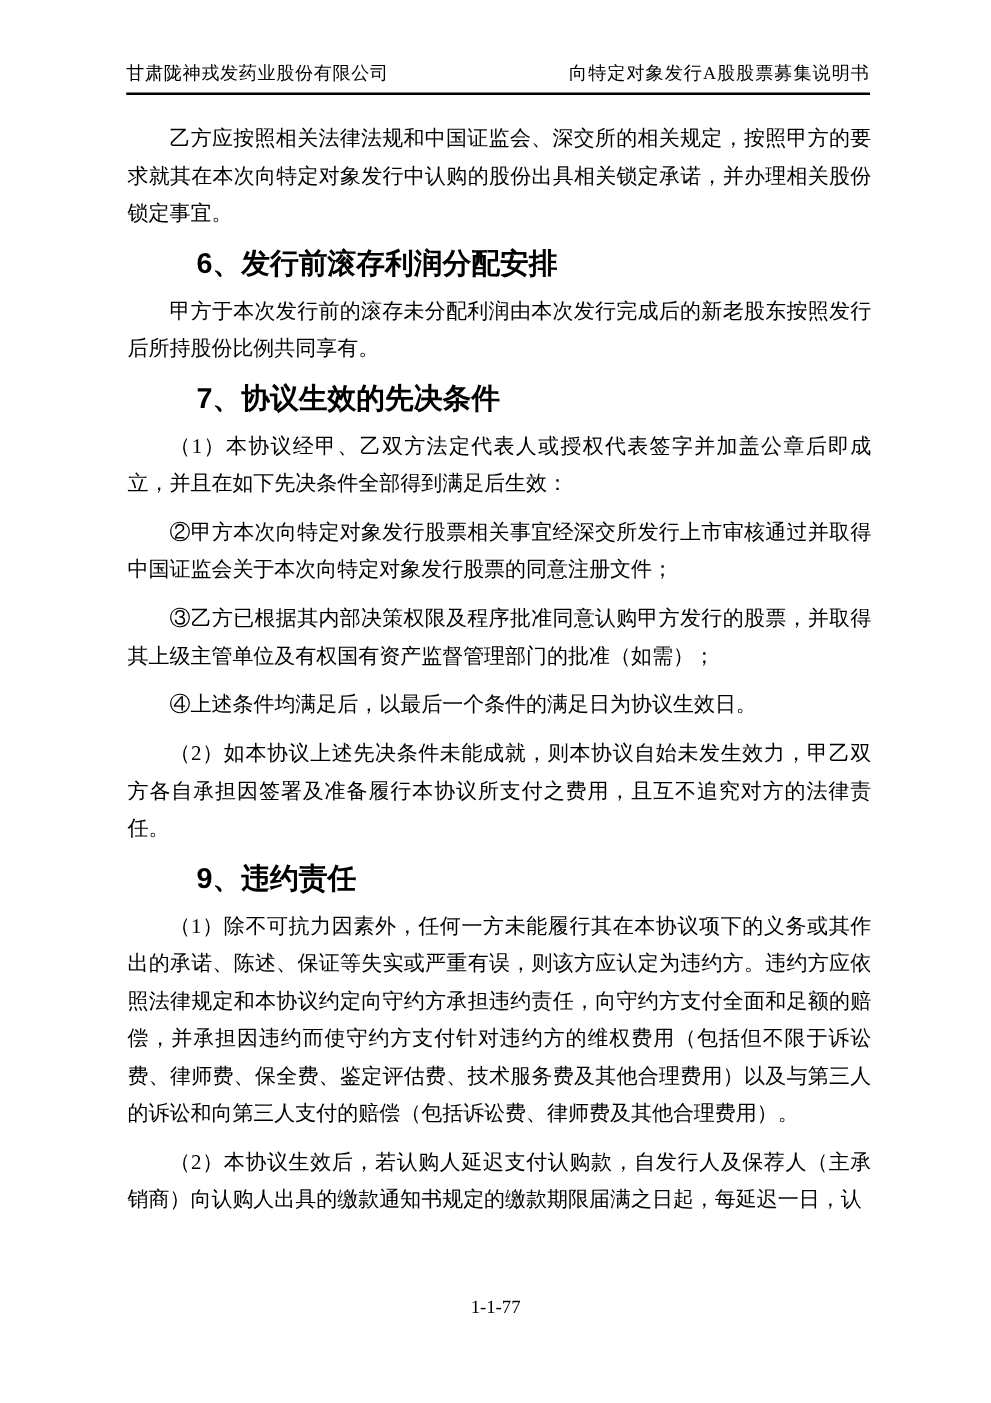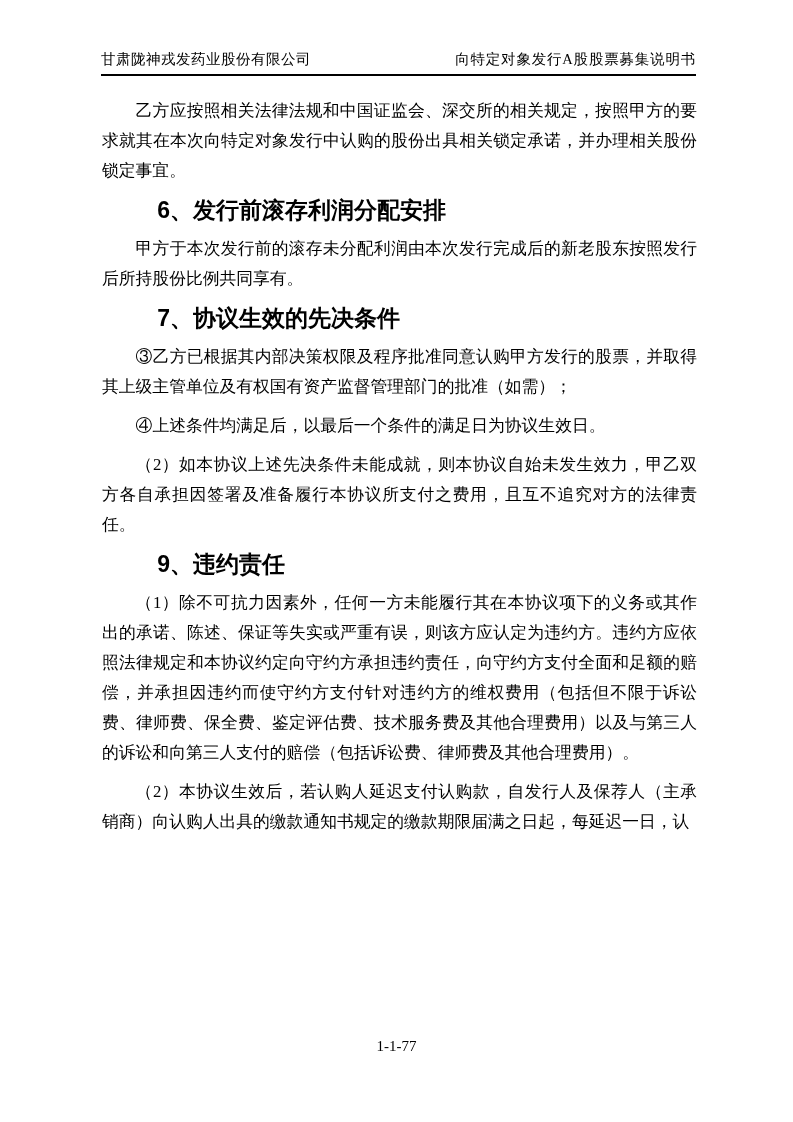--- a/index.html
+++ b/index.html
@@ -69,20 +69,22 @@
   <div class="doc-header">
     <span class="left">甘肃陇神戎发药业股份有限公司</span>
     <span class="right">向特定对象发行A股股票募集说明书</span>
   </div>
 
   <div class="content">
     <p class="para">乙方应按照相关法律法规和中国证监会、深交所的相关规定，按照甲方的要求就其在本次向特定对象发行中认购的股份出具相关锁定承诺，并办理相关股份锁定事宜。</p>
     <div class="heading">6、发行前滚存利润分配安排</div>
     <p class="para">甲方于本次发行前的滚存未分配利润由本次发行完成后的新老股东按照发行后所持股份比例共同享有。</p>
     <div class="heading">7、协议生效的先决条件</div>
+    <p class="para">（1）本协议经甲、乙双方法定代表人或授权代表签字并加盖公章后即成立，并且在如下先决条件全部得到满足后生效：</p>
+    <p class="para">②甲方本次向特定对象发行股票相关事宜经深交所发行上市审核通过并取得中国证监会关于本次向特定对象发行股票的同意注册文件；</p>
     <p class="para">③乙方已根据其内部决策权限及程序批准同意认购甲方发行的股票，并取得其上级主管单位及有权国有资产监督管理部门的批准（如需）；</p>
     <p class="para">④上述条件均满足后，以最后一个条件的满足日为协议生效日。</p>
     <p class="para">（2）如本协议上述先决条件未能成就，则本协议自始未发生效力，甲乙双方各自承担因签署及准备履行本协议所支付之费用，且互不追究对方的法律责任。</p>
     <div class="heading">9、违约责任</div>
     <p class="para">（1）除不可抗力因素外，任何一方未能履行其在本协议项下的义务或其作出的承诺、陈述、保证等失实或严重有误，则该方应认定为违约方。违约方应依照法律规定和本协议约定向守约方承担违约责任，向守约方支付全面和足额的赔偿，并承担因违约而使守约方支付针对违约方的维权费用（包括但不限于诉讼费、律师费、保全费、鉴定评估费、技术服务费及其他合理费用）以及与第三人的诉讼和向第三人支付的赔偿（包括诉讼费、律师费及其他合理费用）。</p>
     <p class="para">（2）本协议生效后，若认购人延迟支付认购款，自发行人及保荐人（主承销商）向认购人出具的缴款通知书规定的缴款期限届满之日起，每延迟一日，认</p>
   </div>
 
   <div class="doc-footer">1-1-77</div>
 

